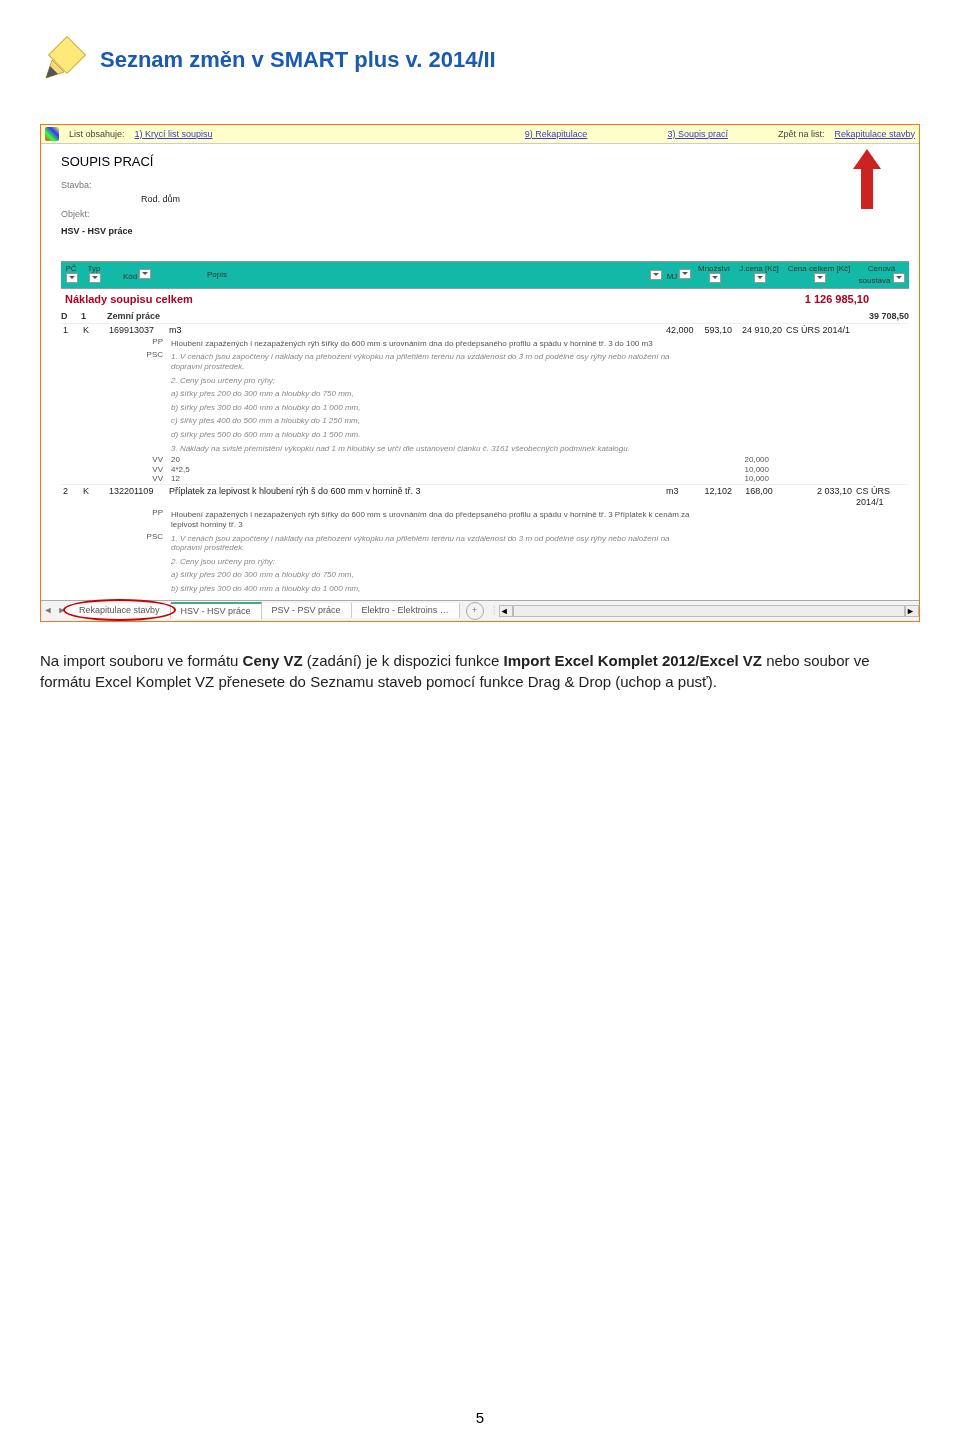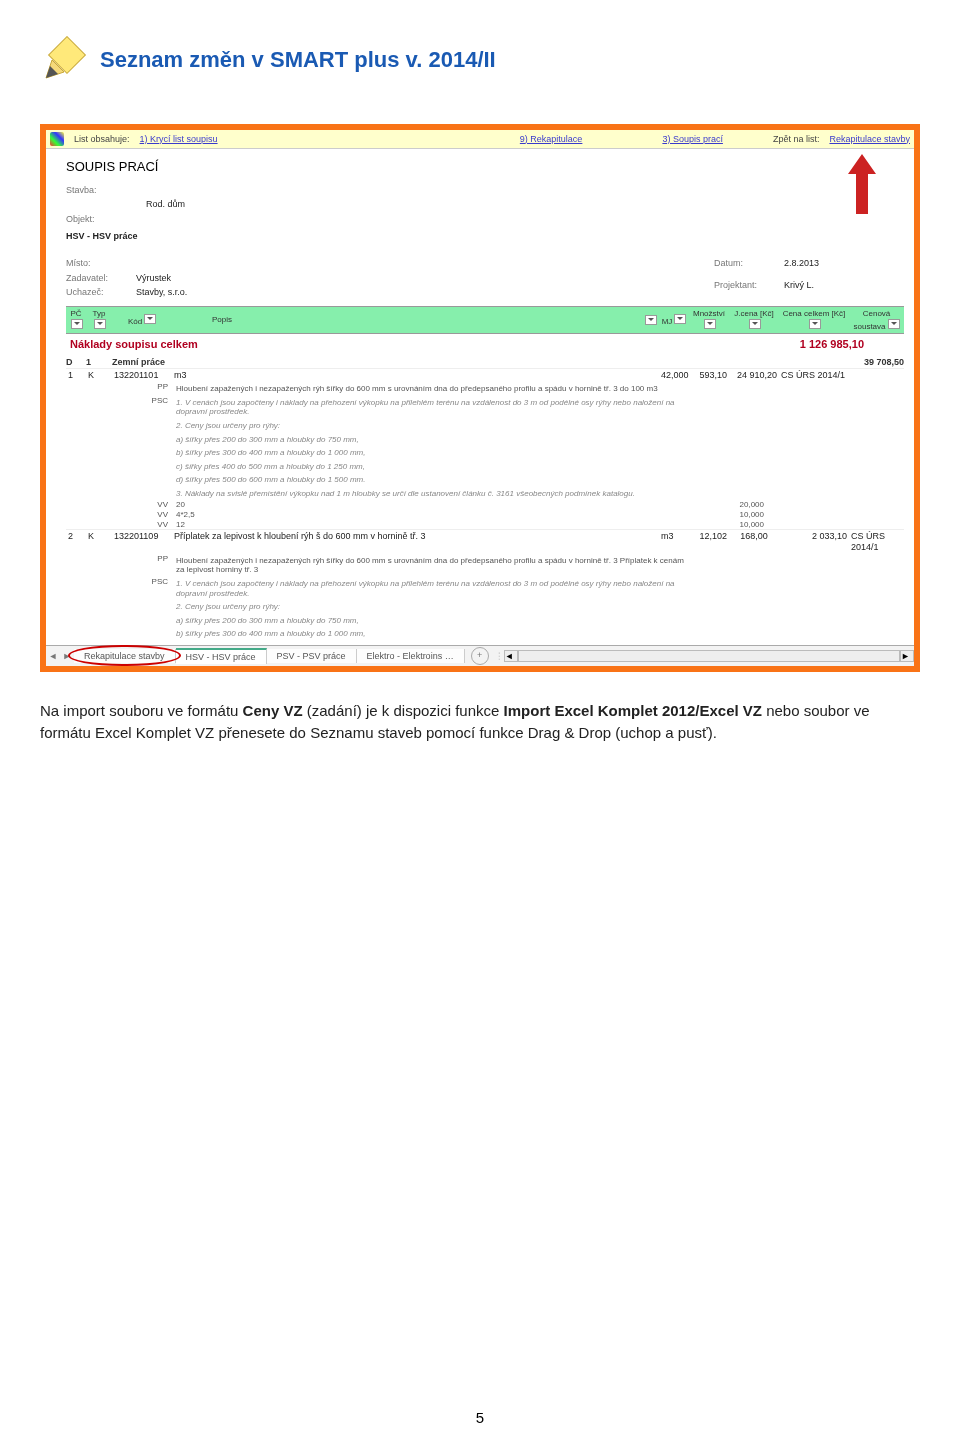--- a/index.html
+++ b/index.html
@@ -1,35 +1,35 @@
 <!DOCTYPE html>
 <html><head>
 <meta charset="utf-8">
 <style>
   html,body{margin:0;padding:0;background:#fff;font-family:Verdana,Arial,sans-serif;color:#000;}
   .page{width:960px;margin:16px auto;position:relative;min-height:1432px;box-sizing:border-box;padding:20px 40px 60px 40px;}
   .hdr{display:flex;align-items:center;gap:12px;margin-bottom:40px;}
   .pencil{width:48px;height:48px;position:relative;}
   .pencil svg{width:48px;height:48px;}
   .title{color:#1a5ab3;font-weight:bold;font-size:22px;}
-  .screenshot{border:6px solid #f97316;background:#fff;font-size:9px;line-height:1.2;position:relative;}
+  .screenshot{border:1px solid #f97316;background:#fff;font-size:9px;line-height:1.2;position:relative;}
   .navbar{background:#ffffcc;border-bottom:1px solid #ccc;display:flex;align-items:center;padding:2px 4px;gap:10px;}
   .plusicon{width:14px;height:14px;background:linear-gradient(45deg,#f33,#3f3,#33f,#ff3);border-radius:2px;flex:0 0 auto;}
   .navlabel{font-weight:normal;color:#444;}
   .navlink{color:#3a3acc;text-decoration:underline;cursor:pointer;}
   .plain{color:#444;}
   .navspacer{flex:1;}
   .docbody{padding:4px 10px 4px 20px;}
   .h1{font-weight:normal;font-size:13px;margin:6px 0 10px 0;}
   .meta{display:grid;grid-template-columns:80px 300px 80px 120px;row-gap:4px;font-size:9px;color:#666;}
   .meta .lbl{color:#777;}
   .meta .val{color:#222;}
   .subtitle{font-weight:bold;color:#222;margin:6px 0 16px 0;}
   .twocol{display:flex;gap:60px;}
-  .tblhead{display:grid;grid-template-columns:20px 26px 60px 1fr 30px 40px 50px 70px 55px;background:#86efac;border-top:1px solid #999;border-bottom:1px solid #999;font-size:8px;color:#333;align-items:center;padding:2px 0;}
+  .tblhead{display:grid;grid-template-columns:20px 26px 60px 1fr 30px 40px 50px 70px 55px;background:#14b8a6;border-top:1px solid #999;border-bottom:1px solid #999;font-size:8px;color:#333;align-items:center;padding:2px 0;}
   .tblhead div{padding:0 2px;text-align:center;}
   .dd{display:inline-block;width:10px;height:8px;border:1px solid #999;margin-left:2px;background:#fff;position:relative;}
   .dd::after{content:"";position:absolute;top:2px;left:2px;border-left:3px solid transparent;border-right:3px solid transparent;border-top:3px solid #555;}
   .redrow{color:#b00020;font-weight:bold;font-size:11px;display:flex;justify-content:space-between;padding:4px 40px 4px 4px;}
   .grouprow{display:grid;grid-template-columns:20px 26px 1fr 70px;font-size:9px;color:#333;padding:1px 0;}
   .datarow{display:grid;grid-template-columns:20px 26px 60px 1fr 30px 40px 50px 70px 55px;font-size:9px;color:#222;padding:1px 0;border-top:1px solid #eee;}
   .datarow div{padding:0 2px;}
   .desc{font-size:8px;color:#555;padding:2px 0 2px 110px;}
   .desc.em{color:#888;font-style:italic;}
   .vvrow{display:grid;grid-template-columns:110px 1fr 70px 140px;font-size:8px;color:#555;padding:0;}
@@ -97,36 +97,20 @@
           <div class="val">Rod. dům</div>
           <div></div>
           <div></div>
         <div class="lbl">Objekt:</div>
         <div></div>
           <div></div>
           <div></div>
       </div>
       <div class="subtitle">HSV - HSV práce</div>
 
-      <div class="twocol">
-        <div class="meta" style="grid-template-columns:70px 200px;">
-          <div class="lbl">Místo:</div>
-            <div></div>
-          <div class="lbl">Zadavatel:</div>
-          <div class="val">Výrustek</div>
-          <div class="lbl">Uchazeč:</div>
-          <div class="val">Stavby, s.r.o.</div>
-        </div>
-        <div class="meta" style="grid-template-columns:70px 120px;margin-left:auto;">
-          <div class="lbl">Datum:</div>
-          <div class="val">2.8.2013</div>
-          <div class="lbl">Projektant:</div>
-          <div class="val">Krivý L.</div>
-        </div>
-      </div>
 
       <div style="height:8px"></div>
 
       <div class="tblhead">
         <div><span>PČ</span><span class="dd"></span></div>
         <div><span>Typ</span><span class="dd"></span></div>
         <div><span>Kód</span><span class="dd"></span></div>
         <div style="text-align:left;padding-left:40px;"><span>Popis</span><span class="dd" style="float:right"></span></div>
         <div><span>MJ</span><span class="dd"></span></div>
         <div><span>Množství</span><span class="dd"></span></div>
@@ -143,21 +127,21 @@
       <div class="grouprow" style="font-weight:bold;">
         <div>D</div>
         <div>1</div>
         <div>Zemní práce</div>
         <div style="text-align:right">39 708,50</div>
       </div>
 
       <div class="datarow">
         <div>1</div>
           <div>K</div>
-          <div>132201101</div>
+          <div>169913037</div>
           <div>m3</div>
         <div style="text-align:right">42,000</div>
         <div style="text-align:right">593,10</div>
         <div style="text-align:right">24 910,20</div>
         <div>CS ÚRS 2014/1</div>
       </div>
       <div class="vvrow">
           <div style="text-align:right;padding-right:8px;">PP</div>
           <div class="desc" style="padding-left:0">Hloubení zapažených i nezapažených rýh šířky do 600 mm  s urovnáním dna do předepsaného profilu a spádu v hornině tř. 3  do 100 m3</div>
           <div></div>

